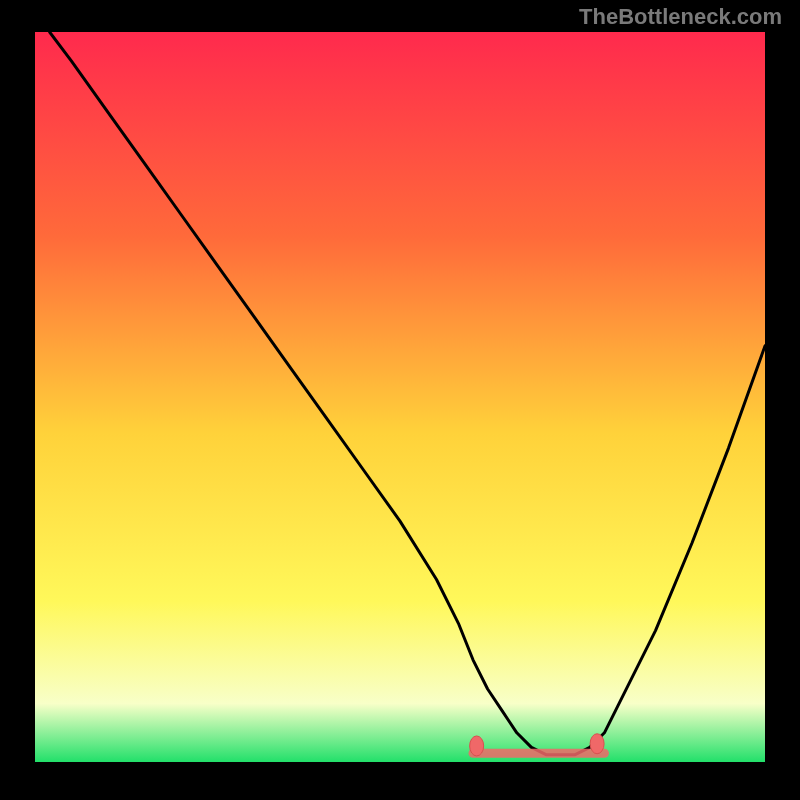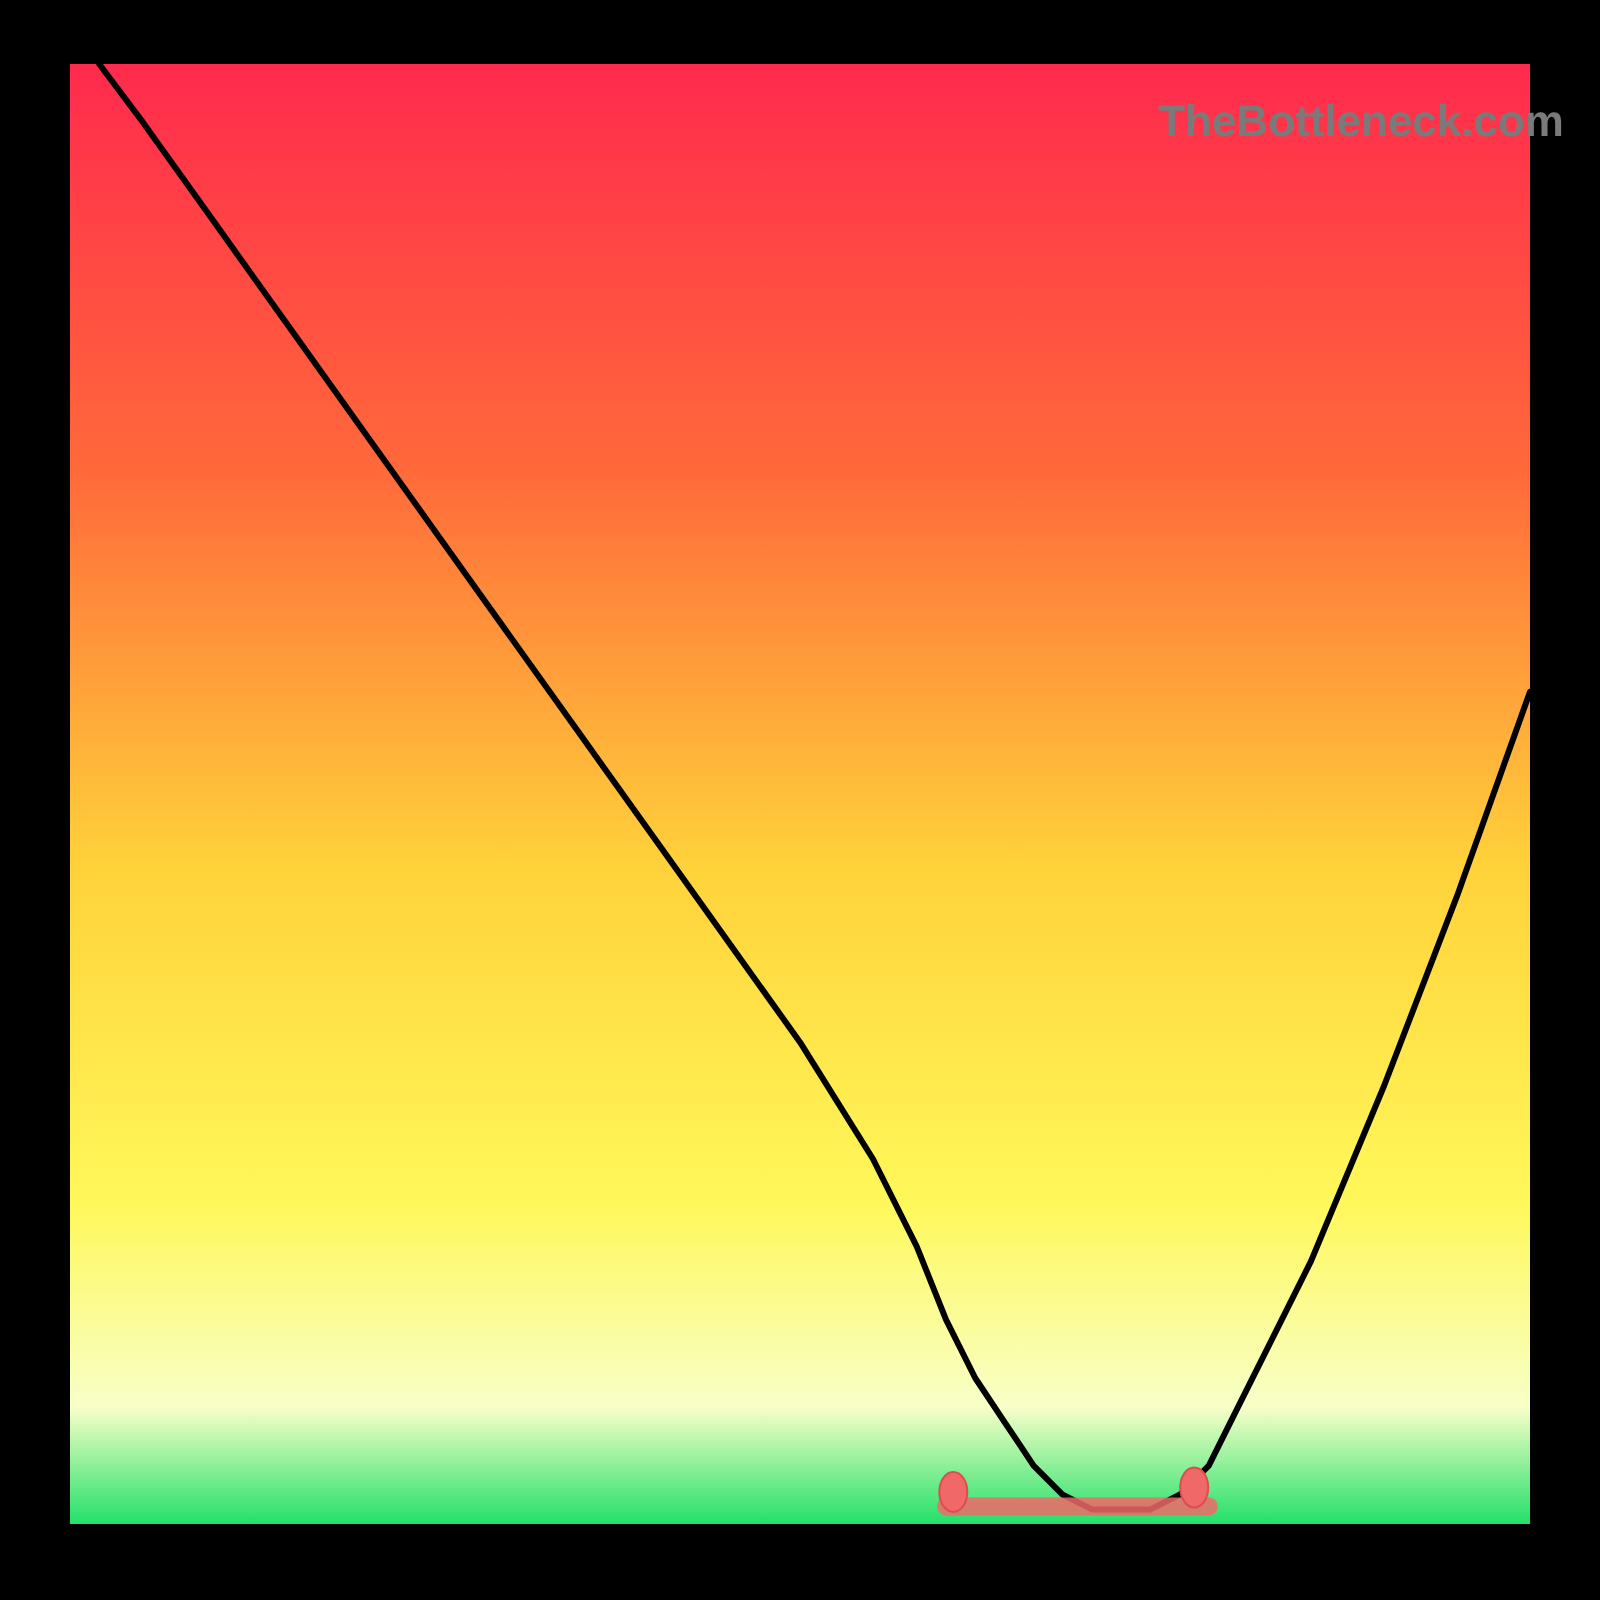--- a/index.html
+++ b/index.html
@@ -19,21 +19,20 @@
   .watermark {
     position: absolute;
     top: 4px;
     right: 18px;
     color: #7a7a7a;
     font-family: Arial, Helvetica, sans-serif;
     font-size: 22px;
     font-weight: 600;
     z-index: 5;
     user-select: none;
-    margin-top: 44px;
   }
   svg {
     display: block;
   }
 </style>
 </head>
 <body>
 
 <div class="container">
   <div class="watermark">TheBottleneck.com</div>

